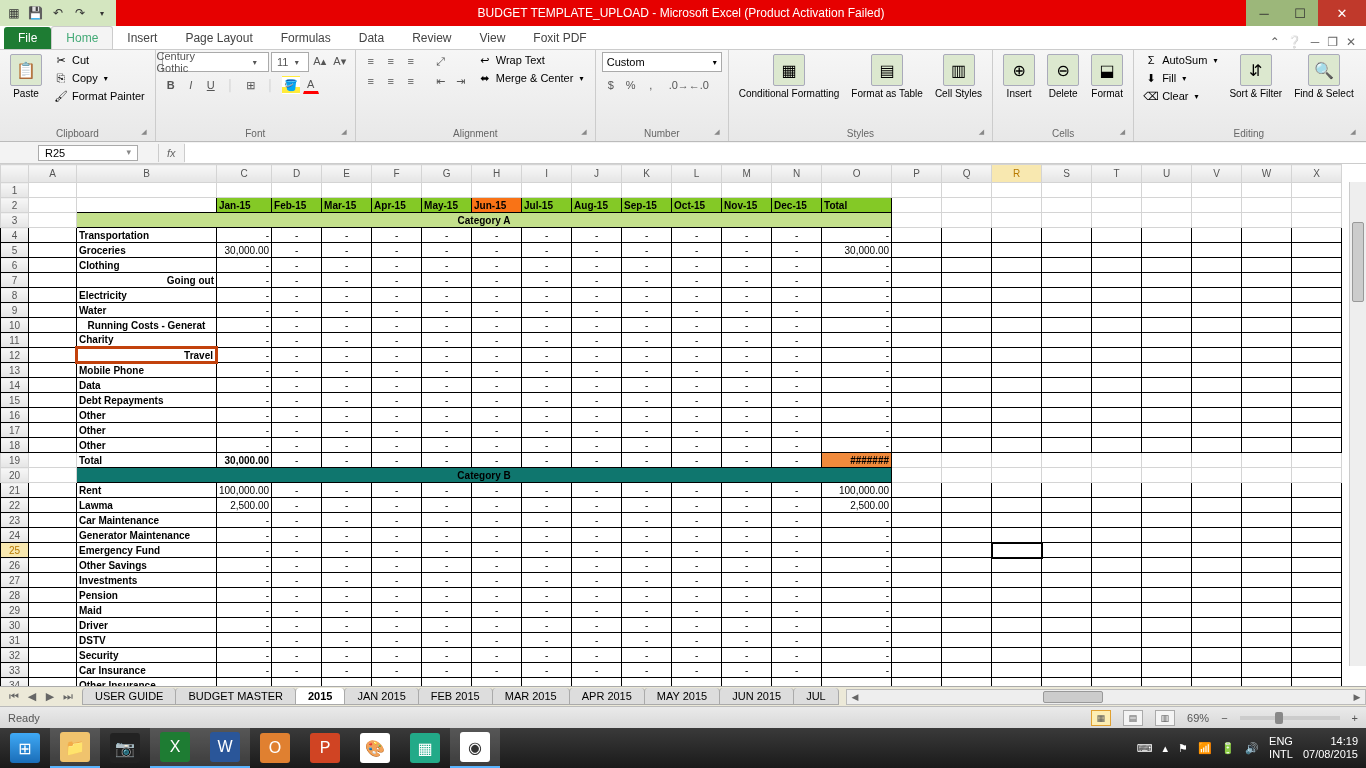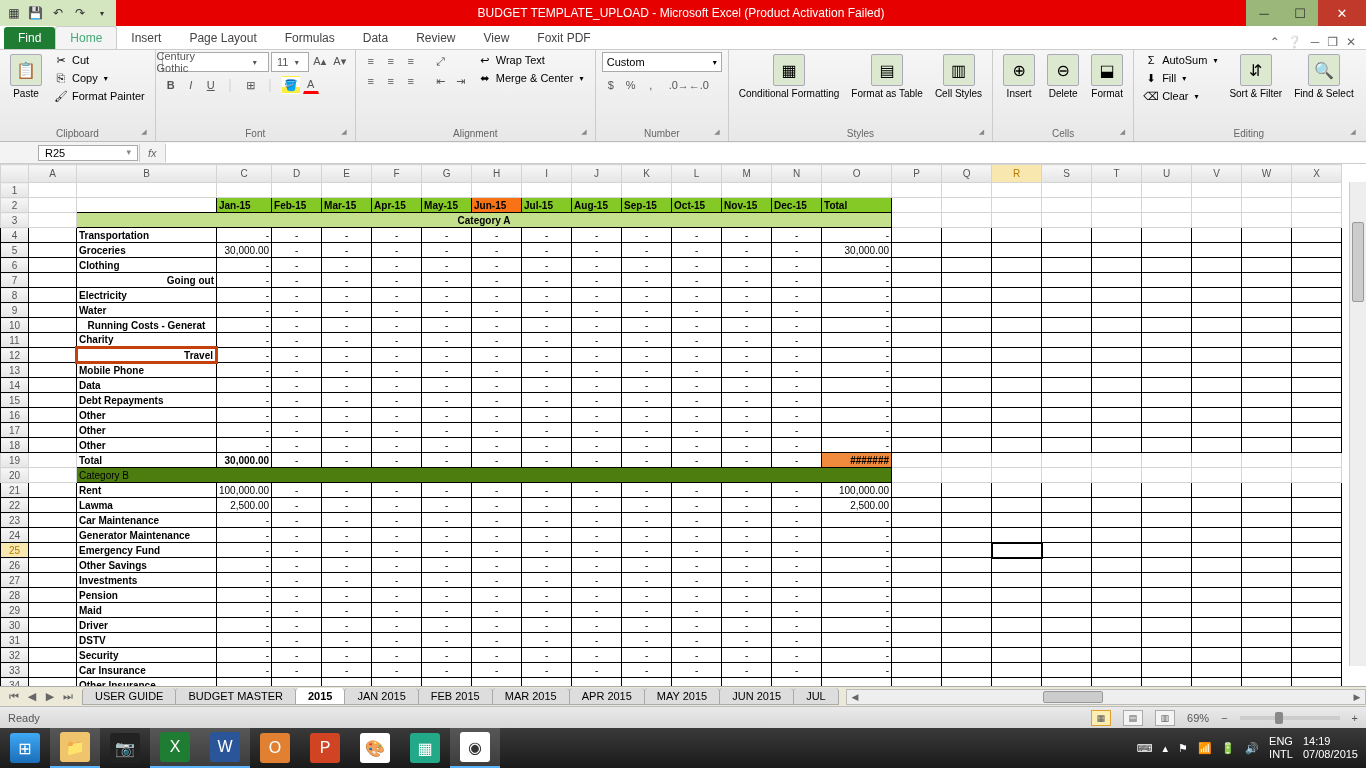--- a/index.html
+++ b/index.html
@@ -34,21 +34,21 @@
 .bigbtn .lbl { font-size:10px; text-align:center; line-height:11px; }
 .col { display:flex; flex-direction:column; gap:2px; justify-content:center; }
 .smbtn { display:flex; align-items:center; gap:4px; padding:1px 4px; font-size:11px; cursor:pointer; }
 .smbtn .ic { width:14px; height:14px; display:inline-flex; align-items:center; justify-content:center; font-size:11px; }
 .sel { border:1px solid #aaa; background:#fff; padding:1px 4px; font-size:11px; height:20px; display:flex; align-items:center; justify-content:space-between; }
 .irow { display:flex; gap:2px; }
 .irow span { width:18px; height:18px; display:flex; align-items:center; justify-content:center; font-size:11px; color:#555; border:1px solid transparent; cursor:pointer; }
 
 
 .fbar { height:22px; border-bottom:1px solid #ccc; display:flex; align-items:center; background:#f3f3f3; }
-.namebox { width:100px; border:1px solid #aaa; background:#fff; margin:0 1px 0 38px; padding:1px 6px; font-size:11px; display:flex; justify-content:space-between; align-items:flex-start; }
+.namebox { width:100px; border:1px solid #aaa; background:#fff; margin:0 20px 0 38px; padding:1px 6px; font-size:11px; display:flex; justify-content:space-between; align-items:flex-start; }
 .namebox::after { content:"▾"; color:#888; font-size:9px; }
 .fx { padding:0 8px; font-style:italic; color:#666; border-left:1px solid #ccc; border-right:1px solid #ccc; height:18px; display:flex; align-items:center; }
 .fin { flex:1; border:none; background:#fff; height:20px; padding:0 4px; }
 
 
 .gridwrap { position:absolute; top:164px; left:0; right:0; bottom:42px; overflow:hidden; background:#fff; }
 .grid { border-collapse:collapse; table-layout:fixed; }
 .grid th,.grid td { border:1px solid #d4d4d4; height:15px; font-size:10px; padding:0 2px; overflow:hidden; white-space:nowrap; }
 .grid thead th { background:linear-gradient(#f7f7f7,#e5e5e5); color:#555; text-align:center; font-weight:normal; height:18px; }
 .rowhdr { background:linear-gradient(#f7f7f7,#e5e5e5); color:#555; text-align:center; width:28px; }
@@ -81,21 +81,21 @@
 .viewbtn { width:20px; height:16px; border:1px solid #aaa; background:#f4f4f4; display:flex; align-items:center; justify-content:center; font-size:9px; }
 .viewbtn.active { background:#fdeeb3; border-color:#e0a030; }
 .zoom-slider { width:100px; height:4px; background:#ccc; position:relative; }
 .zoom-slider .knob { position:absolute; left:35px; top:-4px; width:8px; height:12px; background:#888; border-radius:2px; }
 .win-taskbar { position:absolute; bottom:0; left:0; right:0; height:40px; background:linear-gradient(#3a3a3a,#1a1a1a); display:flex; align-items:center; z-index:5; }
 .tb-item { width:50px; height:40px; display:flex; align-items:center; justify-content:center; }
 .tb-item .icon { width:30px; height:30px; border-radius:3px; display:flex; align-items:center; justify-content:center; font-size:16px; color:#fff; }
 .start { background:linear-gradient(#3fa9f5,#1a6db8); }
 .tb-item.active { background:rgba(255,255,255,0.15); border-bottom:2px solid #5ab4ff; }
 .tray { margin-left:auto; display:flex; align-items:center; color:#fff; gap:10px; padding-right:8px; font-size:11px; }
-.tray .col2 { text-align:left; line-height:13px; }
+.tray .col2 { text-align:right; line-height:13px; }
 
 
 .appwin { position:absolute; top:0; left:0; right:0; bottom:40px; display:flex; flex-direction:column; }
 
 .vscroll { position:absolute; right:0; top:182px; bottom:62px; width:17px; background:#eee; border-left:1px solid #ccc; }
 .vscroll .thumb { position:absolute; top:40px; left:2px; right:2px; height:80px; background:#ccc; border:1px solid #999; border-radius:2px; }
 </style>
 </head>
 <body>
 
@@ -110,21 +110,21 @@
   </div>
   <div class="title">BUDGET TEMPLATE_UPLOAD  -  Microsoft Excel (Product Activation Failed)</div>
   <div class="winbtns">
     <div class="min">─</div>
     <div class="max">☐</div>
     <div class="close">✕</div>
   </div>
  </div>
 
  <div class="tabs">
-   <div class="file">Find</div>
+   <div class="file">File</div>
    <div class="tab active">Home</div>
    <div class="tab">Insert</div>
    <div class="tab">Page Layout</div>
    <div class="tab">Formulas</div>
    <div class="tab">Data</div>
    <div class="tab">Review</div>
    <div class="tab">View</div>
    <div class="tab">Foxit PDF</div>
    <div class="right">
      <span>⌃</span>
@@ -858,21 +858,21 @@
             <td></td>
             <td></td>
             <td></td>
             <td></td>
             <td></td>
             <td></td>
           </tr>
           <tr class="">
             <td class="rowhdr">20</td>
             <td></td>
-            <td colspan="14" style="background:#4d7c0f;font-weight:normal;border:1px solid #000">Category B</td>
+            <td colspan="14" style="background:#0f766e;font-weight:bold;text-align:center;border:1px solid #000">Category B</td>
             <td></td>
             <td></td>
             <td></td>
             <td></td>
             <td></td>
             <td></td>
             <td></td>
             <td></td>
             <td></td>
           </tr>

